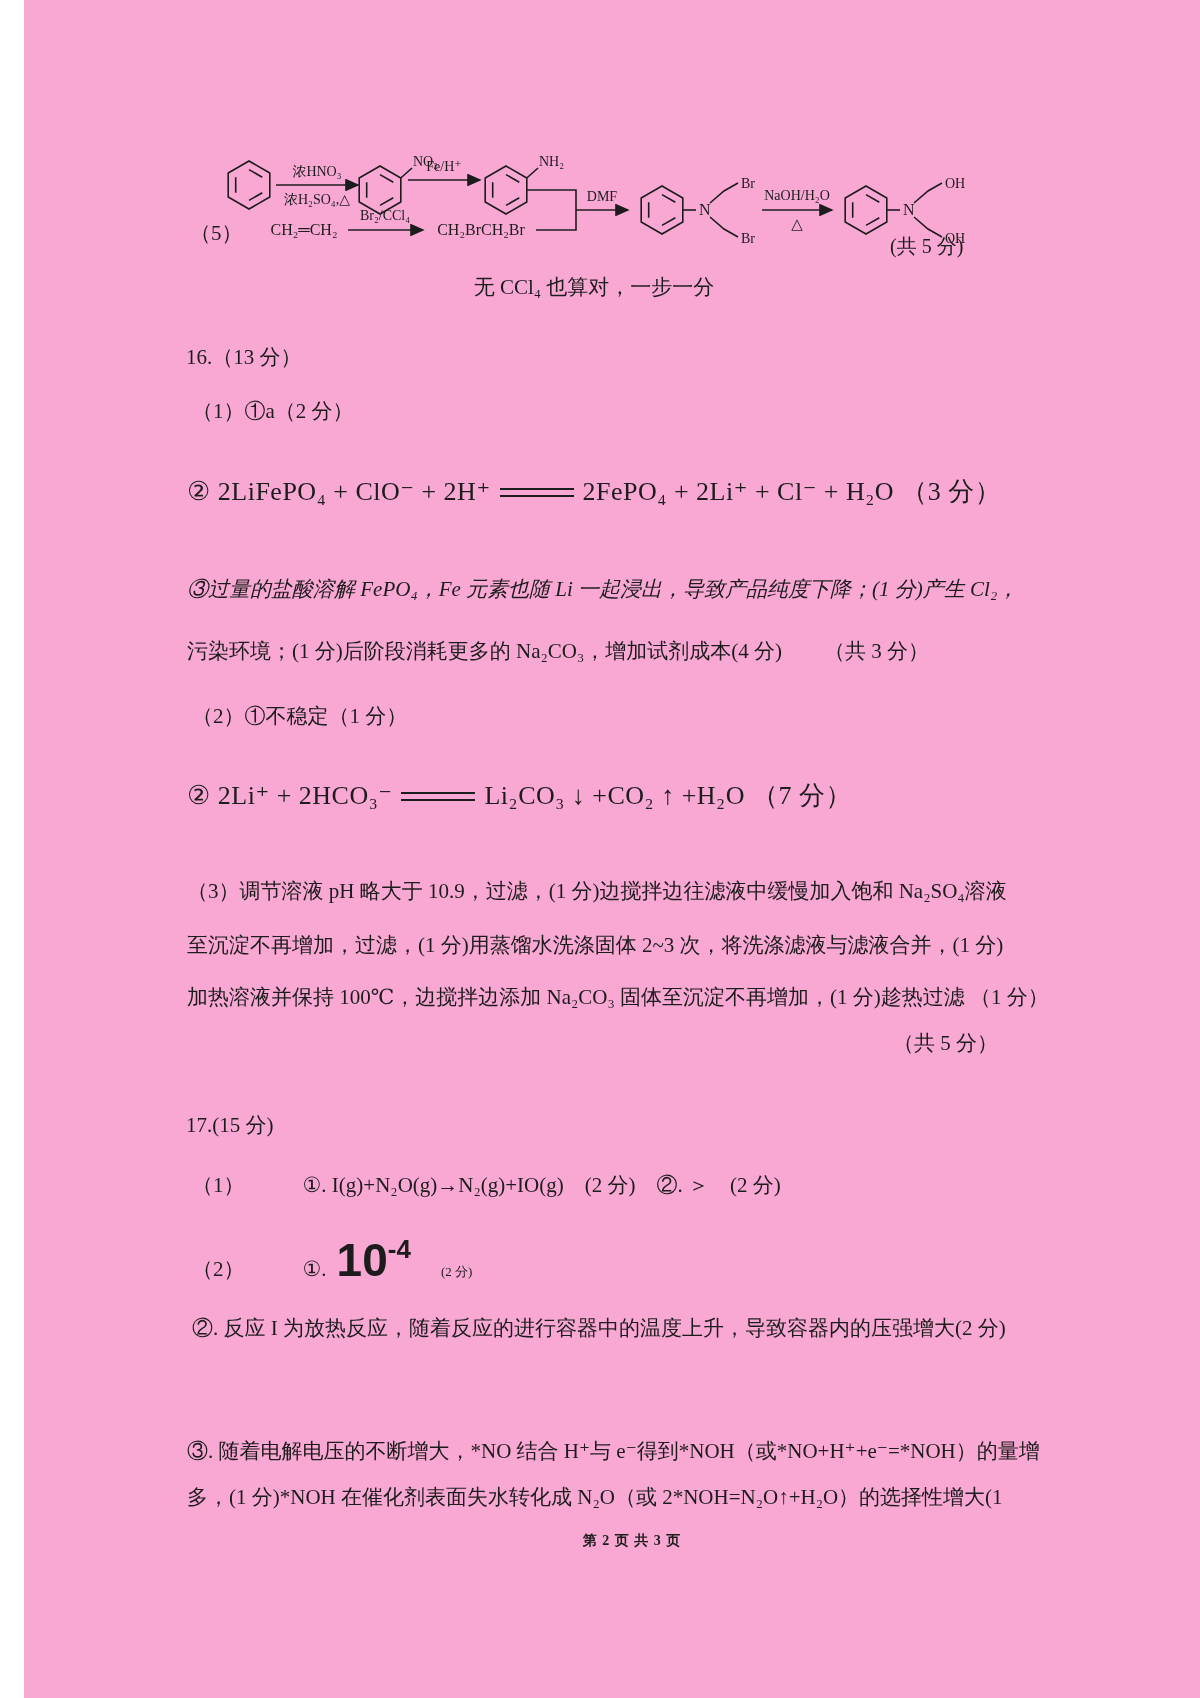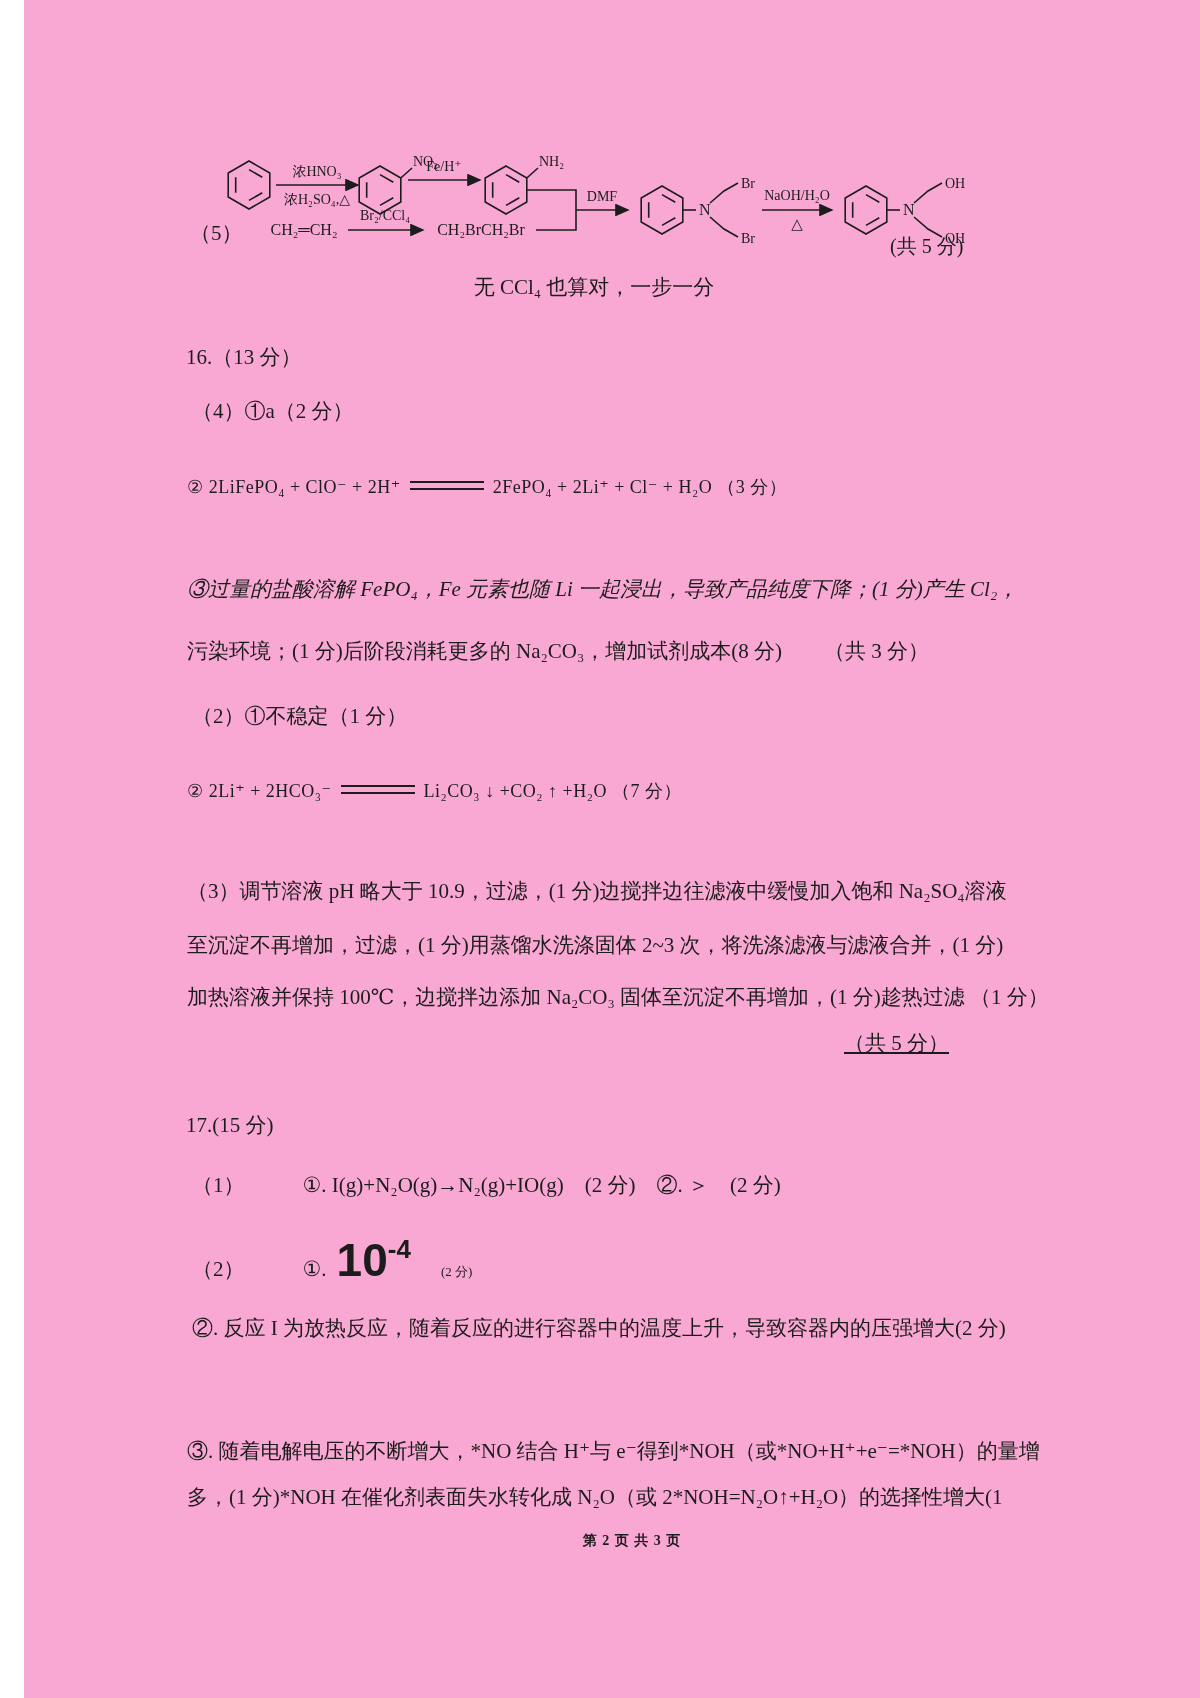--- a/index.html
+++ b/index.html
@@ -1,19 +1,19 @@
 <!DOCTYPE html>
 <html><head>
 <meta charset="utf-8">
 <style>
   html,body{margin:0;padding:0;background:#ffffff;}
   .page{position:relative;width:1200px;height:1698px;background:#f9a8d4;overflow:hidden;
         font-family:"Liberation Serif","DejaVu Serif",serif;color:#1c1c1c;margin-left:24px;}
   .t{position:absolute;font-size:21px;line-height:1.25;white-space:nowrap;}
-  .eq{font-size:18px;letter-spacing:.5px;}
+  .eq{font-size:26px;letter-spacing:.5px;}
   .dbl{display:inline-block;width:74px;height:9px;box-sizing:border-box;
        border-top:2px solid #1c1c1c;border-bottom:2px solid #1c1c1c;
        vertical-align:3px;margin:0 9px;}
   .gap{margin-left:58px;}
   .bignum{font-family:"Liberation Sans","DejaVu Sans",sans-serif;font-weight:bold;
           font-size:46px;margin-left:10px;}
   .bigexp{font-family:"Liberation Sans","DejaVu Sans",sans-serif;font-weight:bold;
           font-size:26px;vertical-align:18px;}
   .score-gap{margin-left:30px;font-size:13px;}
   .center{left:0;width:1140px;text-align:center;}
@@ -105,38 +105,38 @@
       <text x="769" y="115" font-size="14">OH</text>
     </g>
   </svg>
 
   <div class="t" style="left:166px;top:220px;">（5）</div>
   <div class="t" style="left:866px;top:234px;font-size:20px;">(共 5 分)</div>
 
   <div class="t center" style="top:274px;">无 CCl₄ 也算对，一步一分</div>
 
   <div class="t" style="left:162px;top:344px;">16.（13 分）</div>
-  <div class="t" style="left:168px;top:398px;">（4）①a（2 分）</div>
+  <div class="t" style="left:168px;top:398px;">（1）①a（2 分）</div>
 
   <div class="t eq" style="left:163px;top:476px;">
     <span>② 2LiFePO₄ + ClO⁻ + 2H⁺</span><span class="dbl"></span><span>2FePO₄ + 2Li⁺ + Cl⁻ + H₂O （3 分）</span>
   </div>
 
   <div class="t" style="left:163px;top:576px;font-style:italic;">③过量的盐酸溶解 FePO₄，Fe 元素也随 Li 一起浸出，导致产品纯度下降；(1 分)产生 Cl₂，</div>
-  <div class="t" style="left:163px;top:638px;">污染环境；(1 分)后阶段消耗更多的 Na₂CO₃，增加试剂成本(8 分)　　（共 3 分）</div>
+  <div class="t" style="left:163px;top:638px;">污染环境；(1 分)后阶段消耗更多的 Na₂CO₃，增加试剂成本(4 分)　　（共 3 分）</div>
   <div class="t" style="left:168px;top:703px;">（2）①不稳定（1 分）</div>
 
   <div class="t eq" style="left:163px;top:780px;">
     <span>② 2Li⁺ + 2HCO₃⁻</span><span class="dbl"></span><span>Li₂CO₃ ↓ +CO₂ ↑ +H₂O （7 分）</span>
   </div>
 
   <div class="t" style="left:163px;top:878px;">（3）调节溶液 pH 略大于 10.9，过滤，(1 分)边搅拌边往滤液中缓慢加入饱和 Na₂SO₄溶液</div>
   <div class="t" style="left:163px;top:932px;">至沉淀不再增加，过滤，(1 分)用蒸馏水洗涤固体 2~3 次，将洗涤滤液与滤液合并，(1 分)</div>
   <div class="t" style="left:163px;top:984px;">加热溶液并保持 100℃，边搅拌边添加 Na₂CO₃ 固体至沉淀不再增加，(1 分)趁热过滤 （1 分）</div>
-  <div class="t" style="left:820px;top:1030px;text-decoration:underline;">（共 5 分）</div>
+  <div class="t" style="left:869px;top:1030px;">（共 5 分）</div>
 
   <div class="t" style="left:162px;top:1112px;">17.(15 分)</div>
 
   <div class="t" style="left:168px;top:1172px;">
     <span>（1）</span><span class="gap">①. I(g)+N₂O(g)→N₂(g)+IO(g)　(2 分)　②. ＞　(2 分)</span>
   </div>
 
   <div class="t" style="left:168px;top:1232px;">
     <span>（2）</span><span class="gap">①.</span><span class="bignum">10</span><span class="bigexp">-4</span><span class="score-gap">(2 分)</span>
   </div>

